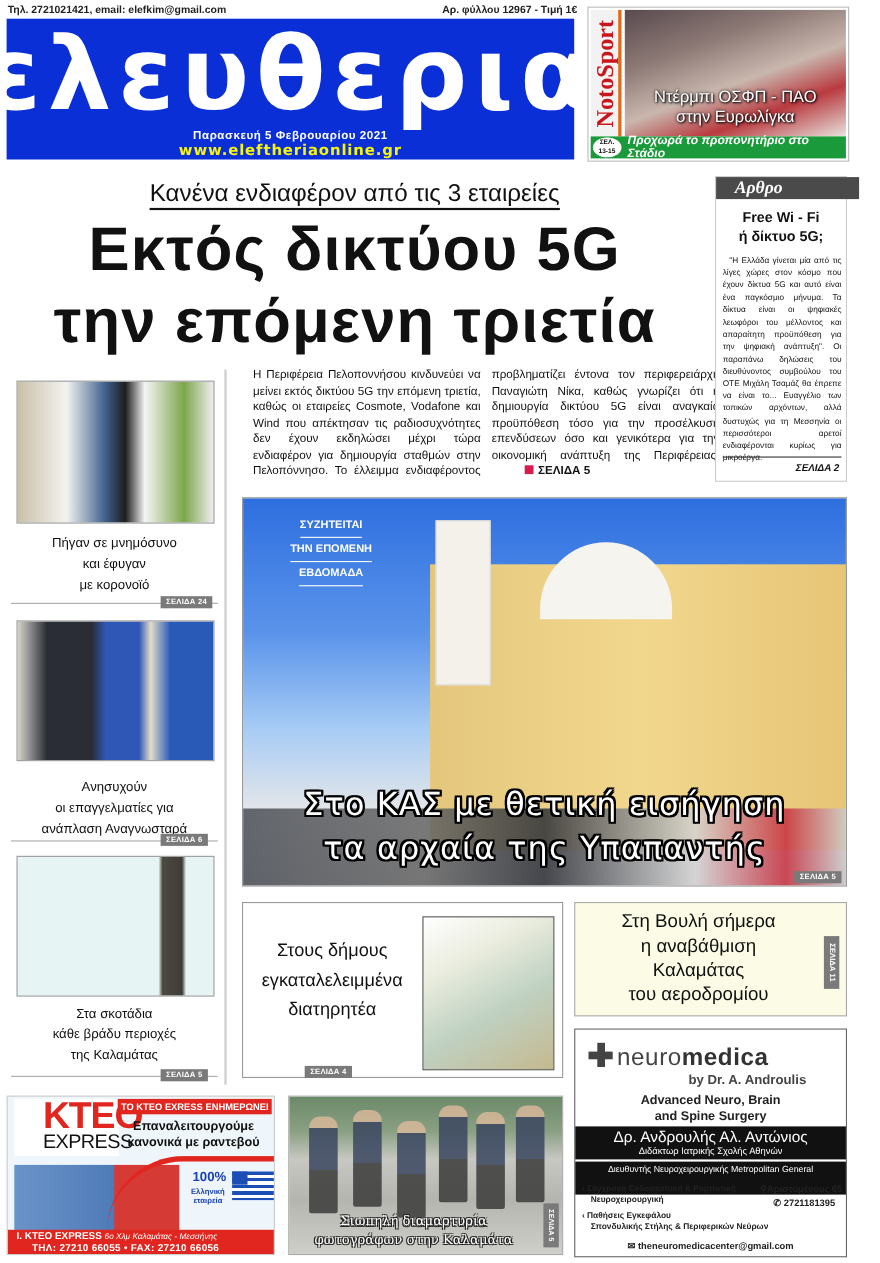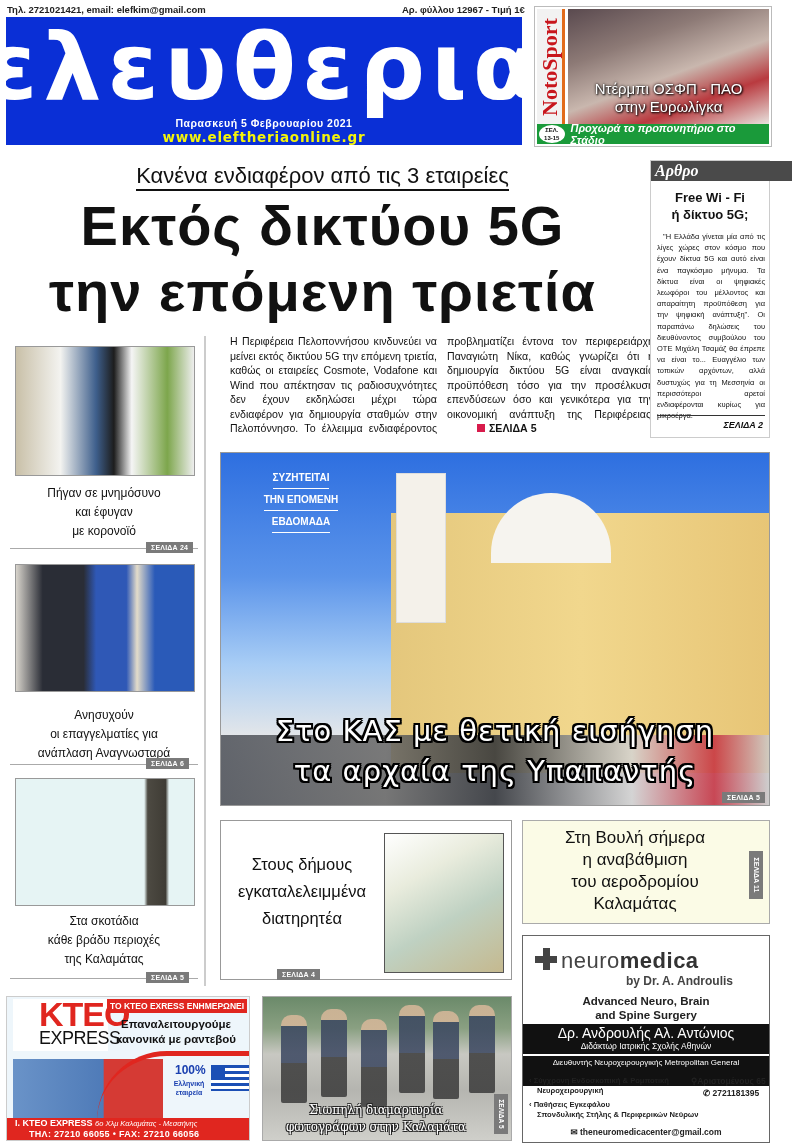--- a/index.html
+++ b/index.html
@@ -26,21 +26,21 @@
   
   .kicker { left: 0; width: 645px; top: 163px; text-align:center; font-size: 22px; font-family:"Liberation Sans Narrow","Liberation Sans", sans-serif; }
   .kicker span { border-bottom: 2px solid #111; padding-bottom:1px; }
   .headline { left: 0; width: 645px; top: 193px; text-align:center; font-weight:bold; font-size: 56px; line-height: 66px; letter-spacing: 1px; }
   .lead-body { left: 218px; top: 334px; width: 424px; column-count: 2; column-gap: 10px; font-size: 10.6px; line-height: 14.5px; text-align: justify; margin-left: 12px; }
   .page-ref { font-weight:bold; }
   .sq { display:inline-block; width:8px; height:8px; background:#d81b4b; margin-right:4px; }
 
   
   .article { left: 650px; top: 160px; width: 120px; height: 278px; background:#fff; border:1px solid #ccc; }
-  .art-tag { position:absolute; left:0; top:0; width:141px; height:20px; background:#4a4a4a; color:#fff; font-family:"Liberation Serif", serif; font-style:italic; font-weight:bold; font-size:16px; padding-left:4px; line-height:20px; }
+  .art-tag { position:absolute; left:0; top:0; width:130px; height:20px; background:#4a4a4a; color:#fff; font-family:"Liberation Serif", serif; font-style:italic; font-weight:bold; font-size:16px; padding-left:17px; line-height:20px; }
   .art-title { position:absolute; left:0; right:0; top:28px; text-align:center; font-weight:bold; font-size:13px; line-height:17px; }
   .art-body { position:absolute; left:6px; right:4px; top:70px; font-size:7.5px; line-height:11.2px; text-align:justify; text-indent:6px; }
   .art-rule { position:absolute; left:6px; right:4px; top:254px; border-top:1px solid #333; }
   .art-pg { position:absolute; right:6px; top:259px; font-style:italic; font-weight:bold; font-size:9px; }
 
   
   .leftcol { left: 8px; top: 336px; width: 198px; height: 650px; border-right: 2px solid #ccc; }
   .lc-item { position:absolute; left:0; width:198px; }
   .lc-img { position:absolute; left:7px; width:180px; border:1px solid #999; }
   .lc-cap { position:absolute; left:0; right:6px; text-align:center; font-size:12px; line-height:19px; }
@@ -221,22 +221,22 @@
     <div>διατηρητέα</div>
   </div>
   <div class="dimoi-img"></div>
   <div class="pg-badge" style="left:56px; top:148px;">ΣΕΛΙΔΑ 4</div>
 </div>
 
 <div class="abs box-vouli">
   <div class="vouli-text">
     <div>Στη Βουλή σήμερα</div>
     <div>η αναβάθμιση</div>
+    <div>Καλαμάτας</div>
     <div>του αεροδρομίου</div>
-    <div>Καλαμάτας</div>
   </div>
   <div class="vouli-pg">
       <span>ΣΕΛΙΔΑ 11</span>
     </div>
 </div>
 
 <div class="abs box-neuro">
   <div class="n-cross"></div>
   <div class="n-logo"><span>neuro</span><b>medica</b></div>
   <div class="n-by">by Dr. A. Androulis</div>

